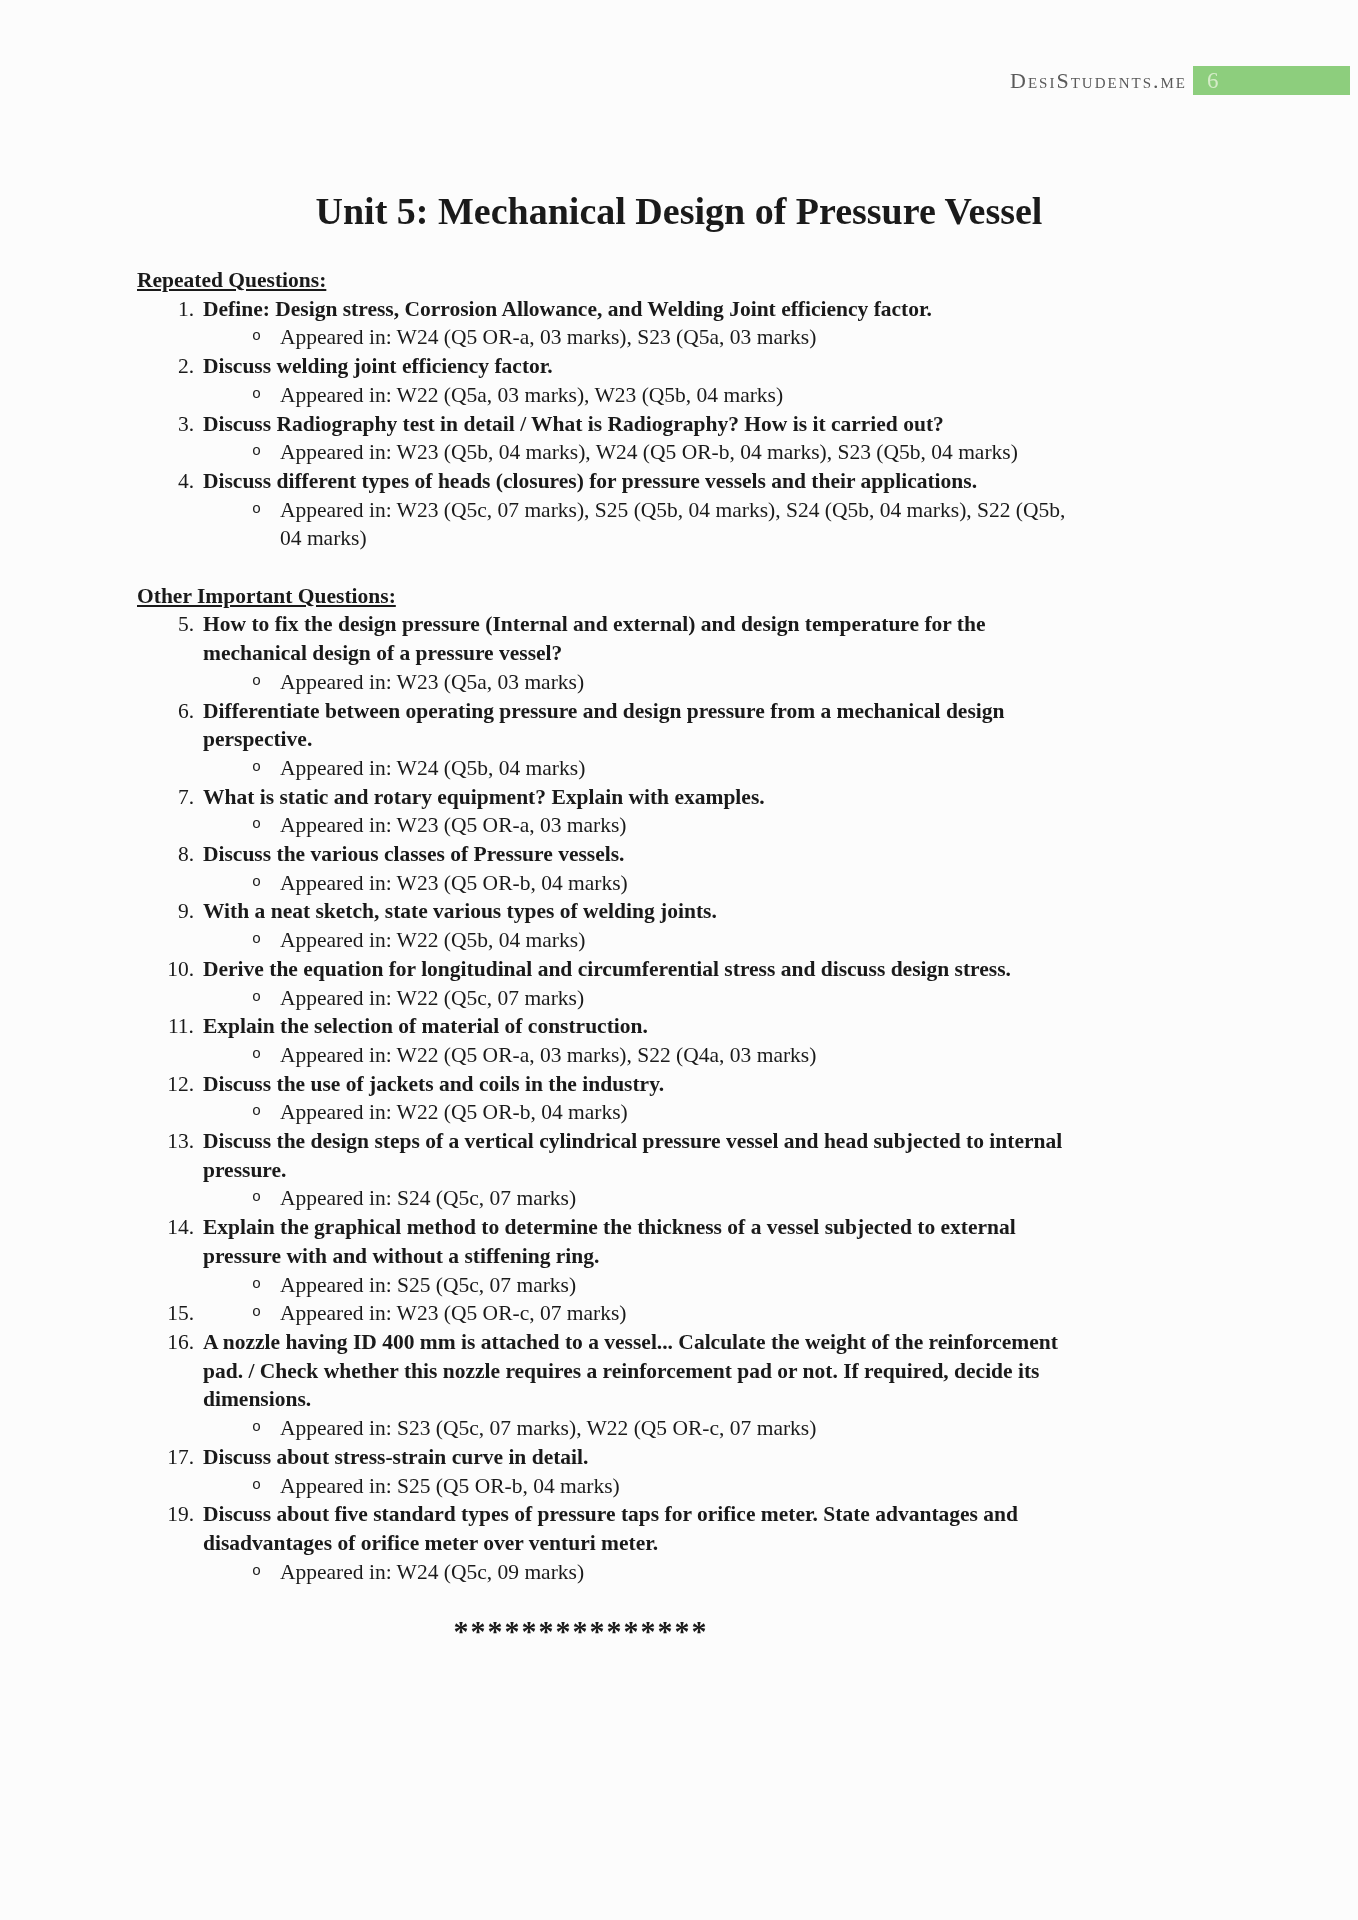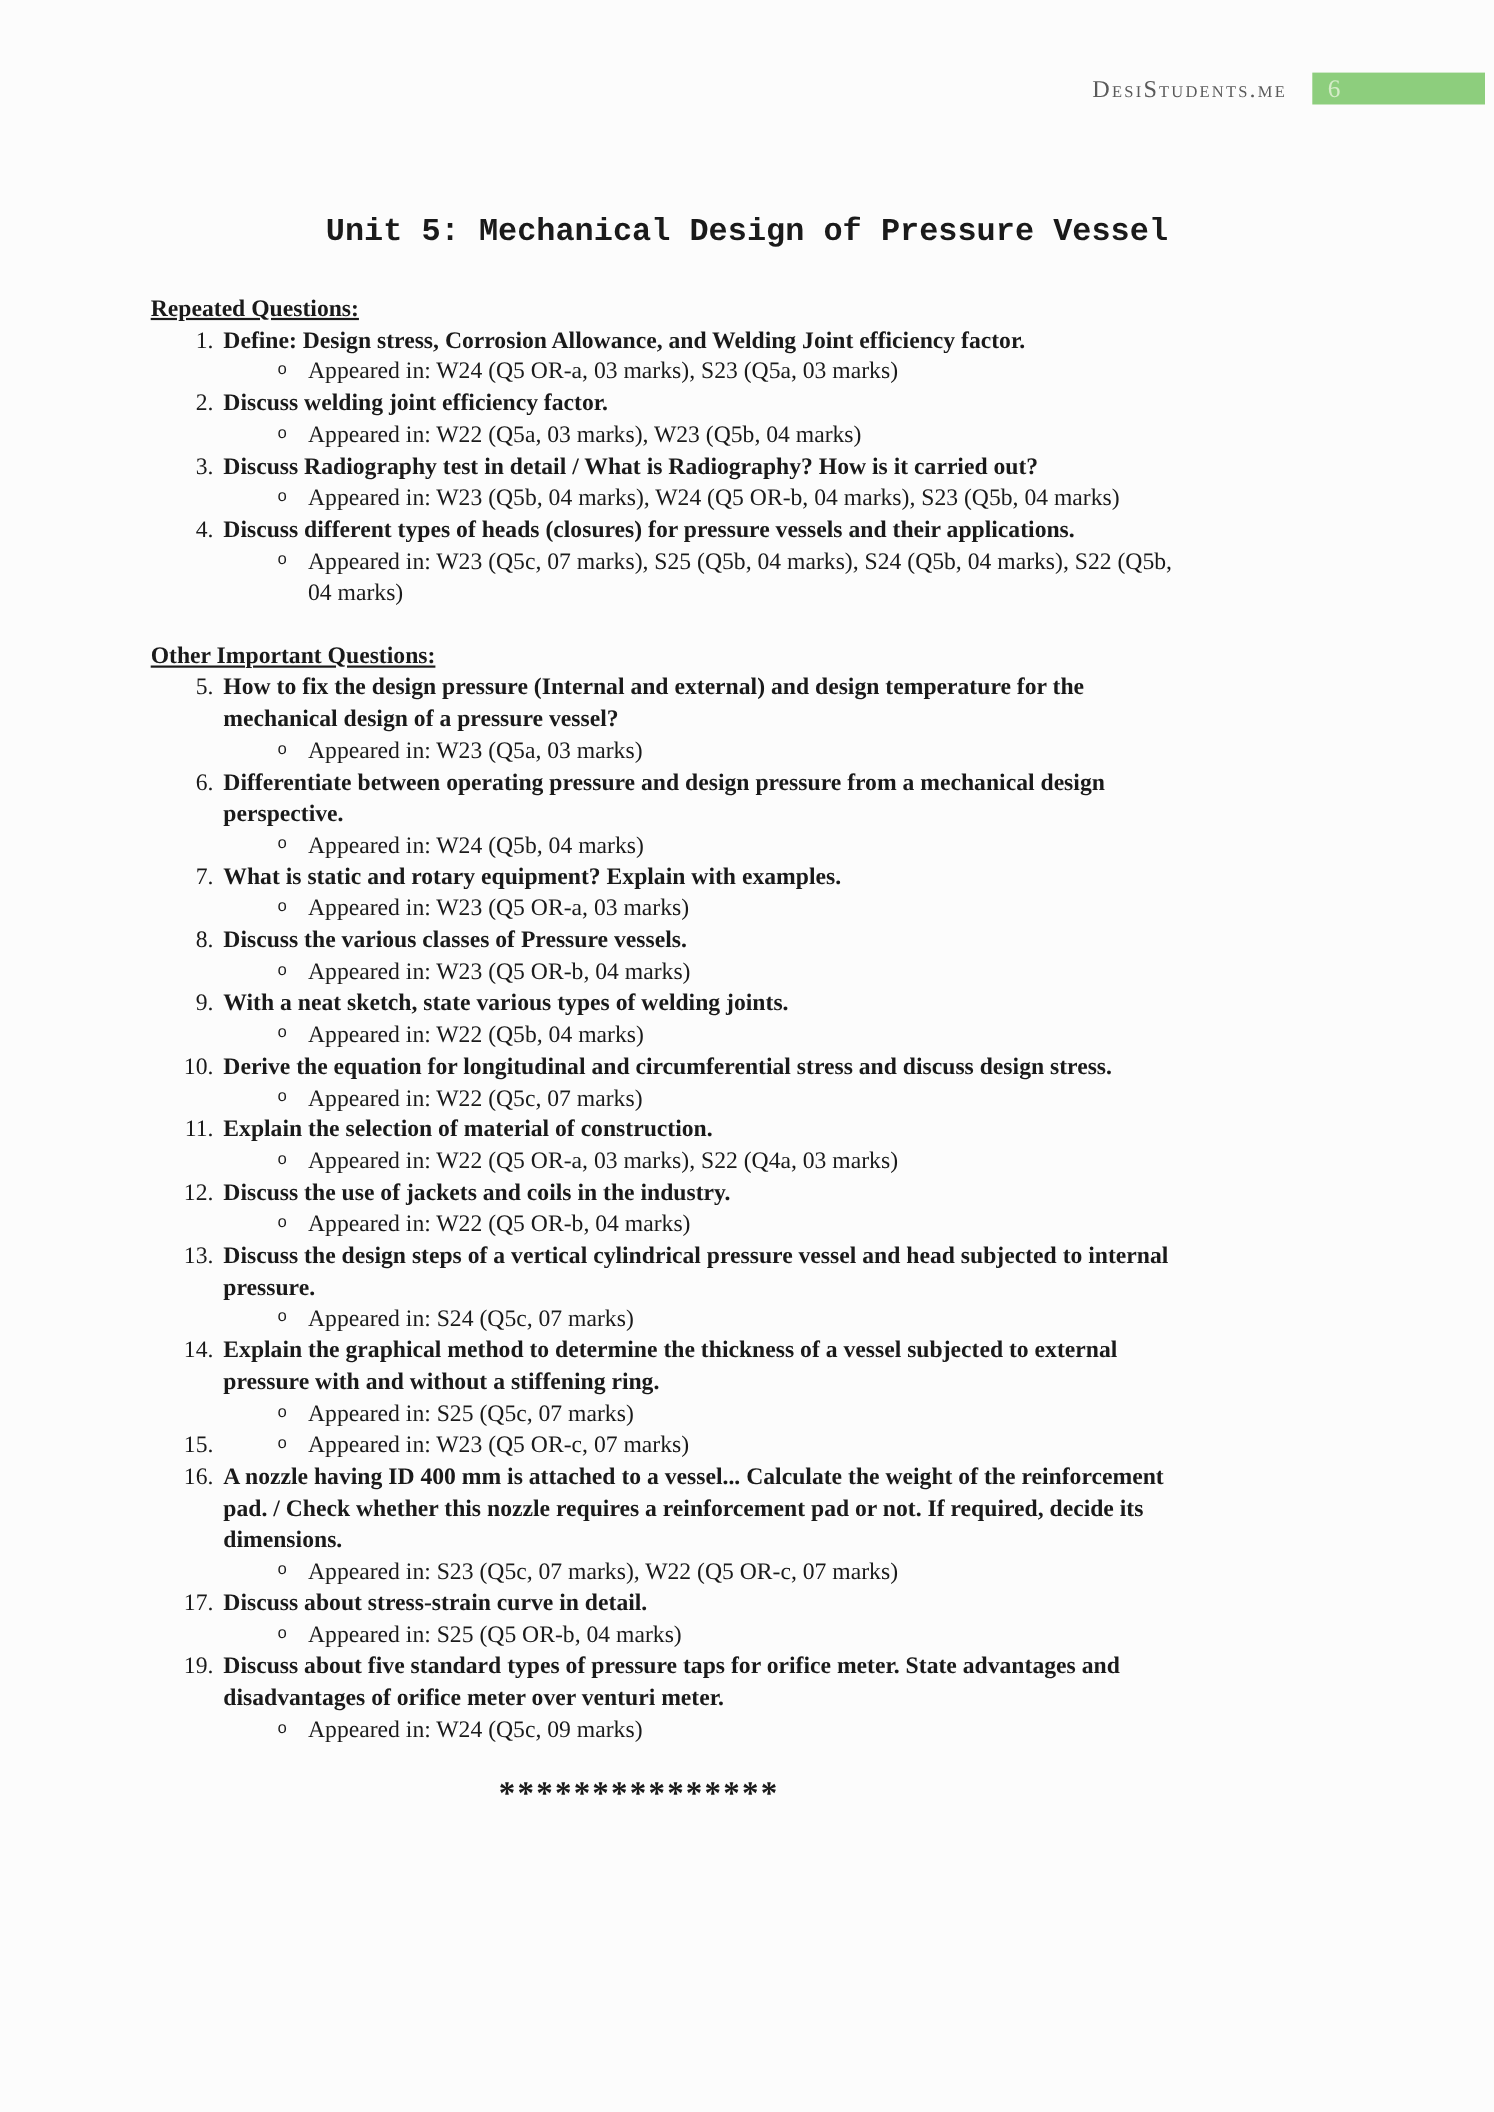--- a/index.html
+++ b/index.html
@@ -8,21 +8,21 @@
     background:var(--page-bg,#fcfcfc);
     font-family:"Liberation Serif", serif;
     color:var(--body-text,#1a1a1a);
     overflow:hidden;
   }
   .page{position:relative;width:1358px;height:1920px;}
 
   
   .header{
     display:flex;justify-content:flex-end;align-items:center;
-    padding-top:66px;padding-right:8px;gap:23px;
+    padding-top:66px;padding-right:8px;gap:6px;
   }
   .site{
     font-variant:small-caps;
     font-size:22px;letter-spacing:2px;
     color:var(--header-text,#5a5a5a);
   }
   .page-badge{
     width:157px;height:29px;
     background:var(--accent,#8dce7d);
     display:flex;align-items:center;
@@ -31,21 +31,21 @@
   .page-badge span{
     font-size:23px;line-height:29px;
     color:var(--badge-text,#d5ecc8);
   }
 
   
   .content{margin-left:137px;margin-right:137px;}
   .title{
     margin:97px 0 0 0;
     text-align:center;
-    font-size:29px;font-weight:bold;line-height:38px;font-family:Liberation Mono, monospace;
+    font-size:38px;font-weight:bold;line-height:38px;
   }
 
   
   .lists{width:950px;}
   .section-heading{
     margin:0;font-size:21.5px;font-weight:bold;line-height:28.7px;text-decoration:underline;
   }
   .section:first-child .section-heading{margin-top:36px;}
   .section + .section .section-heading{margin-top:28.7px;}
   .q-item{display:flex;}

